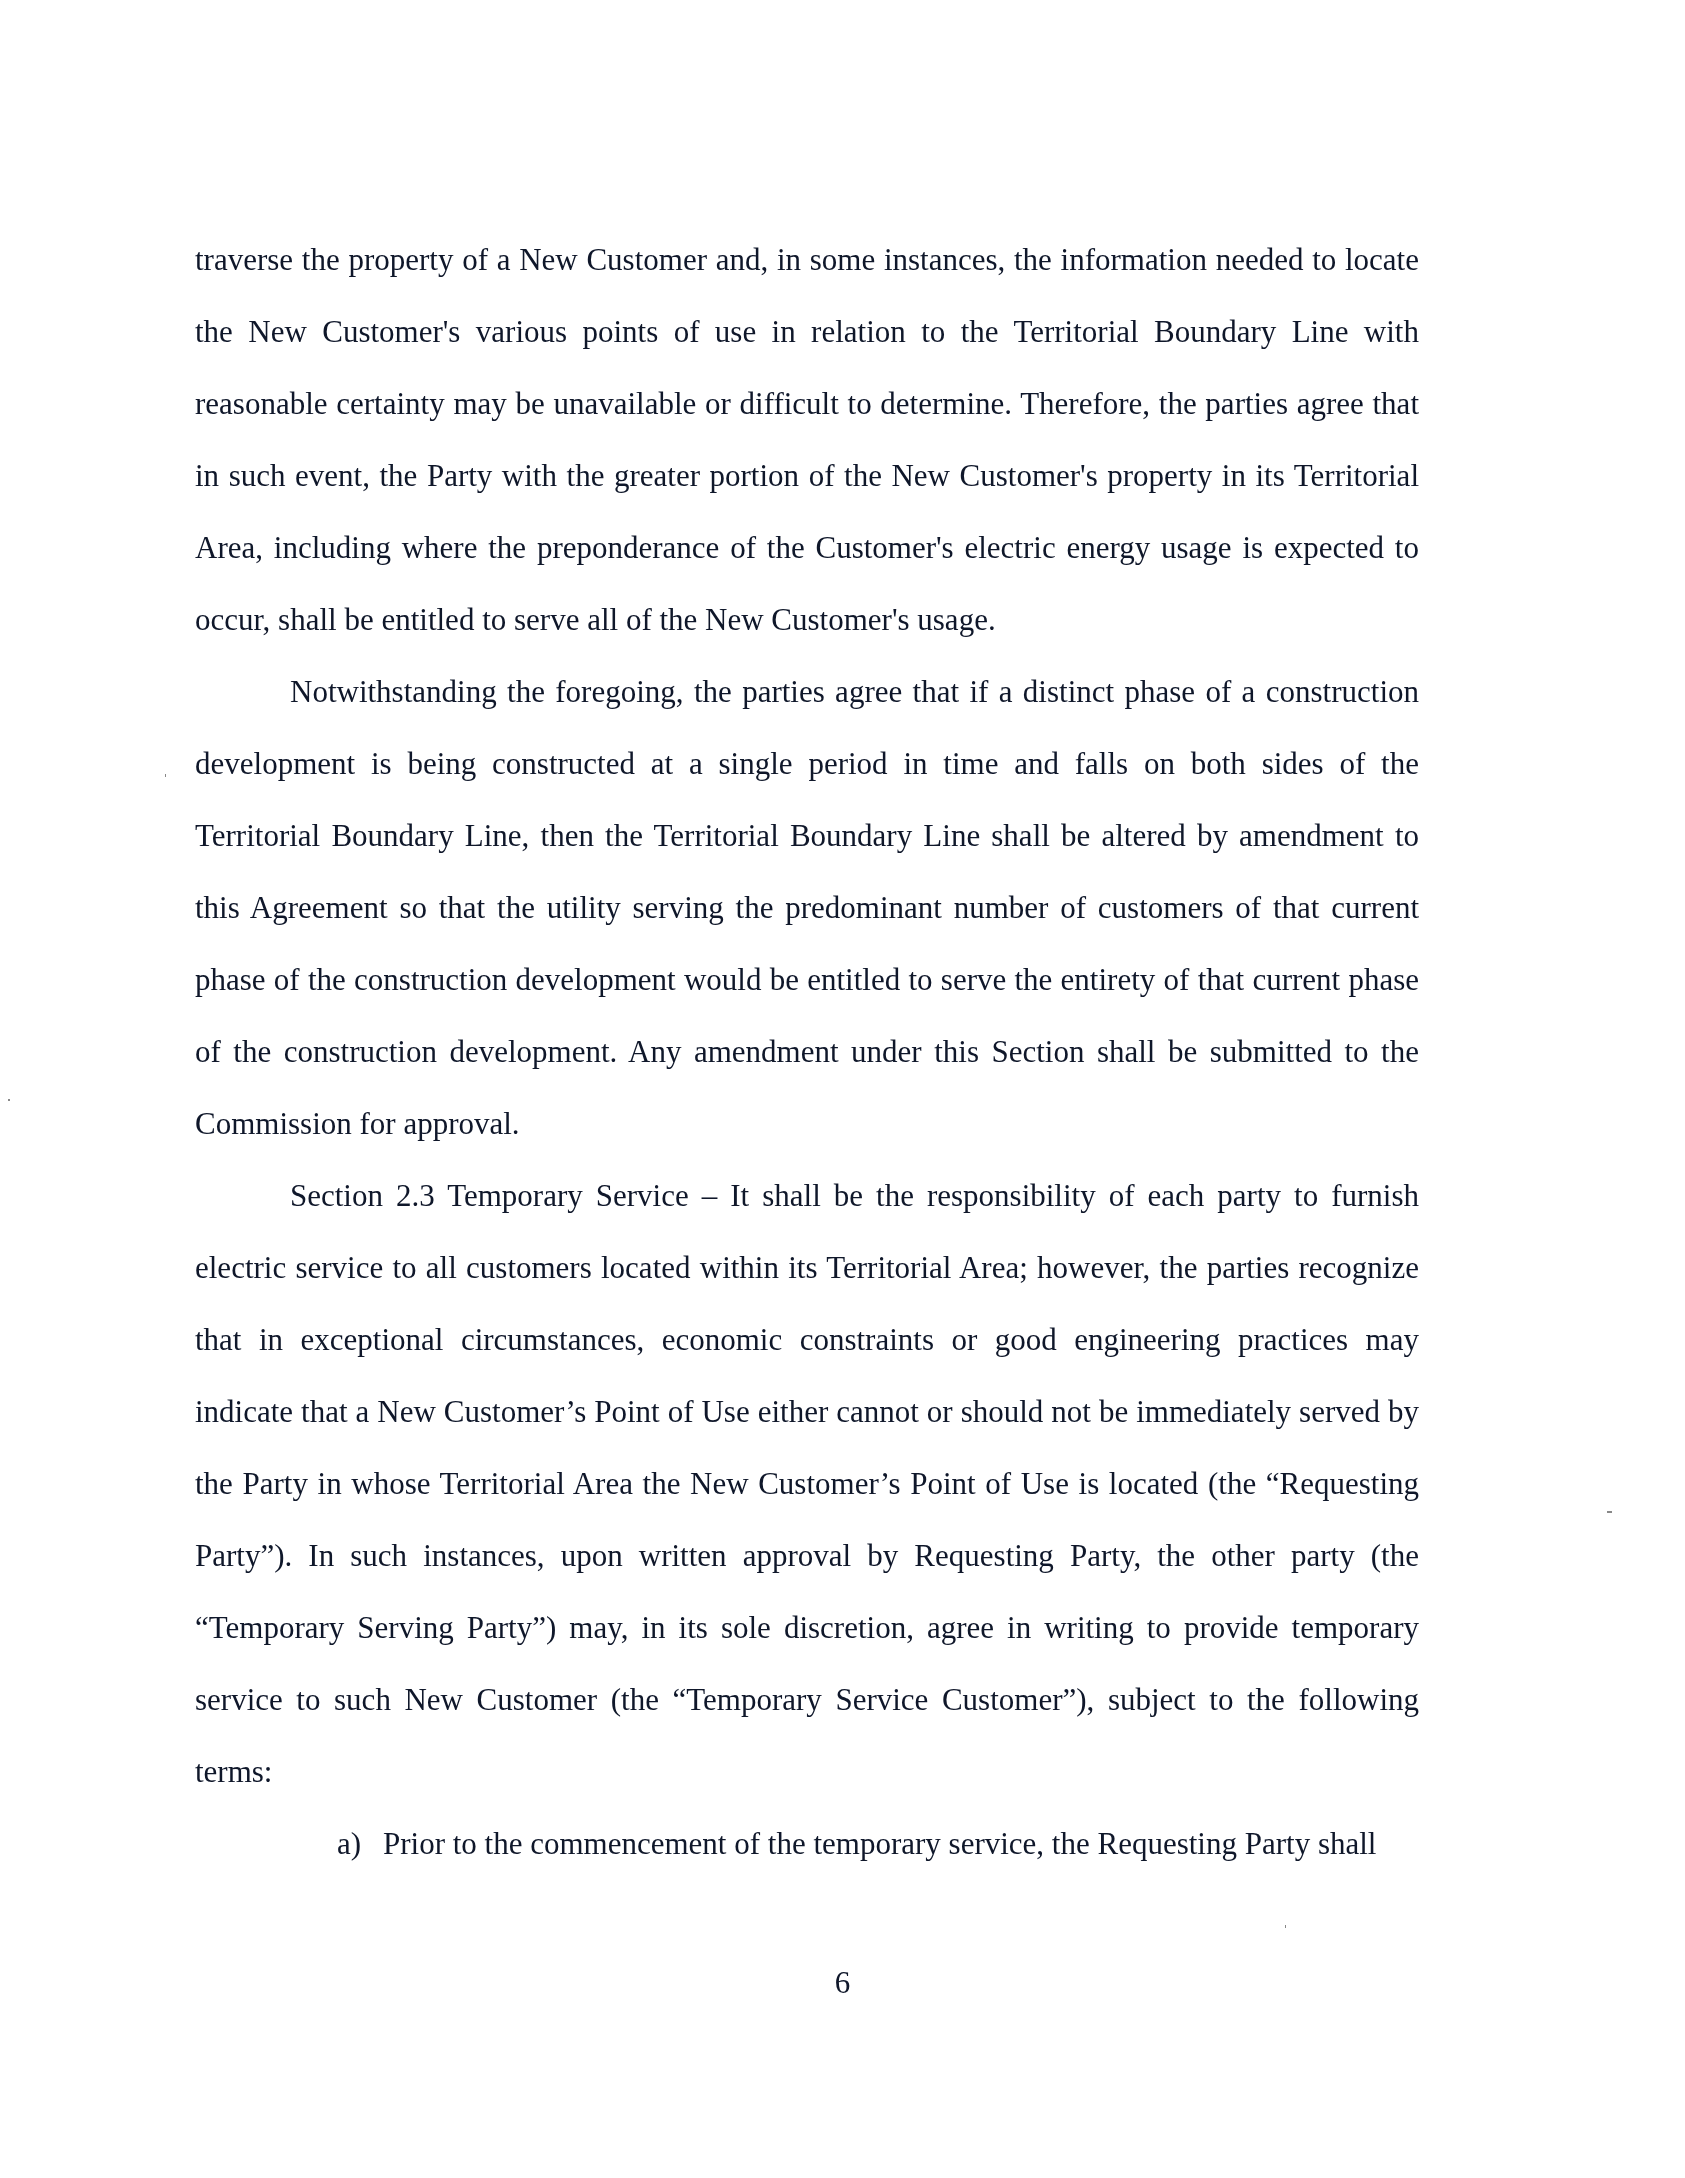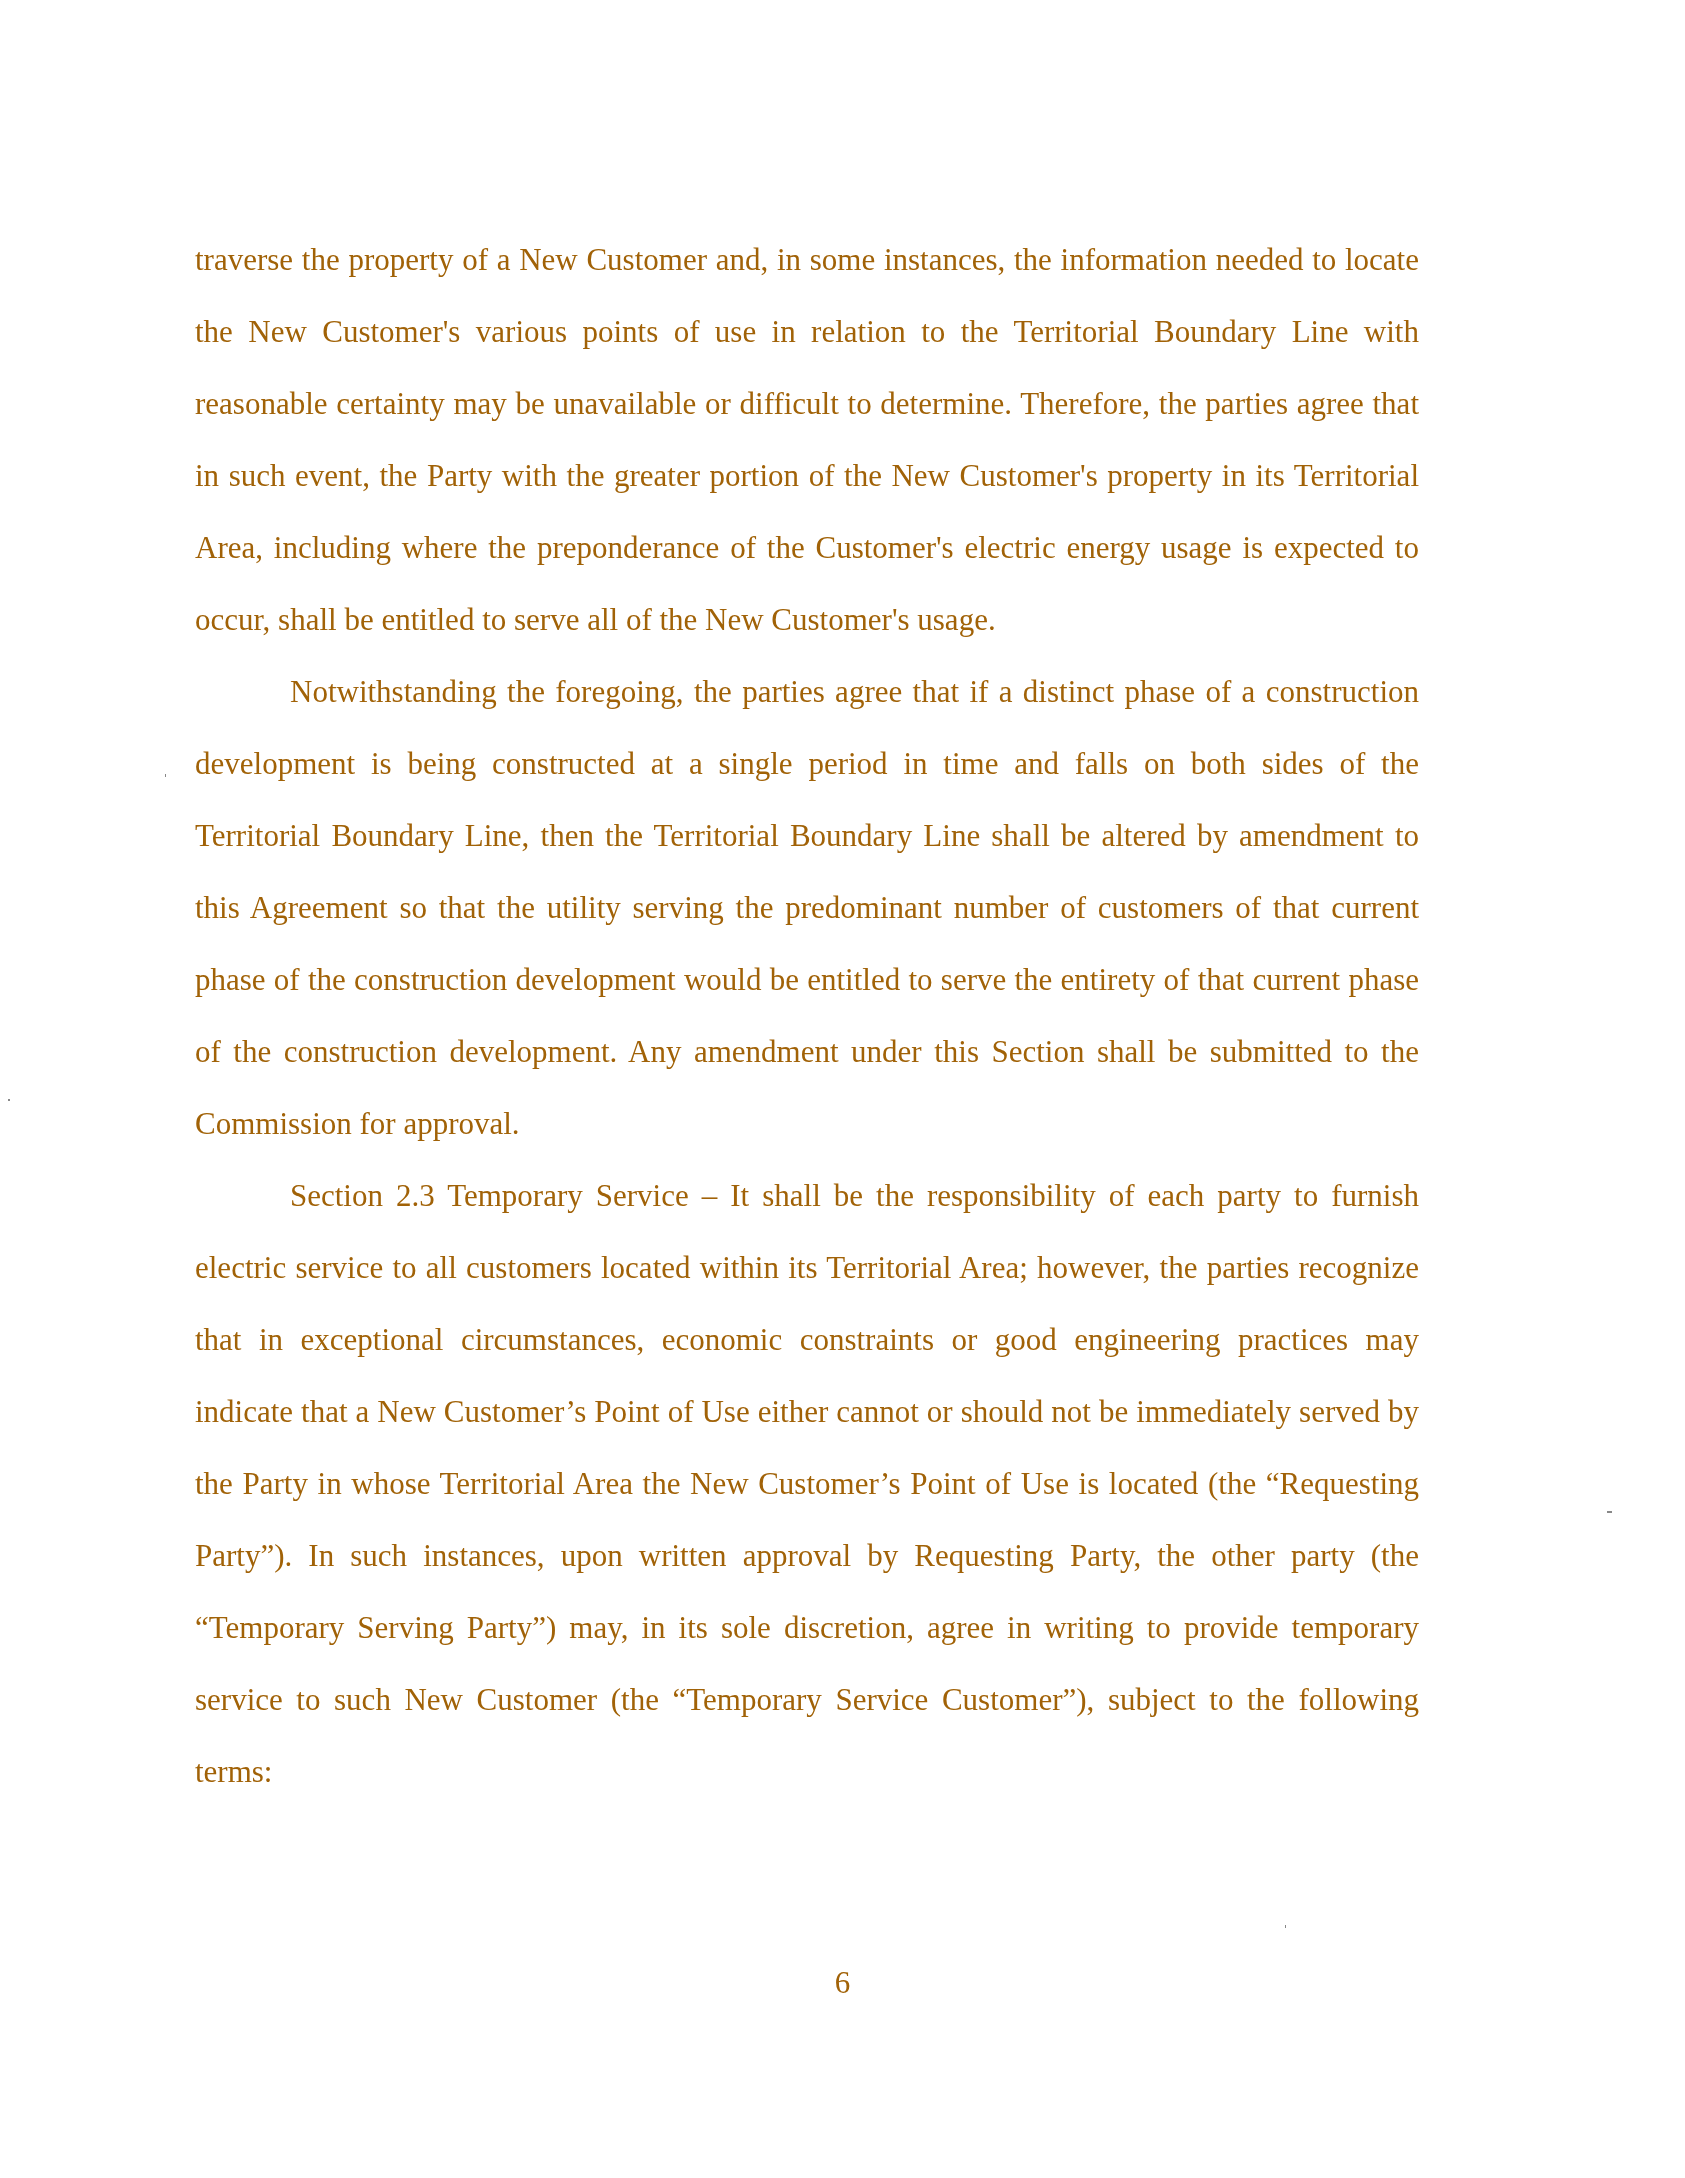--- a/index.html
+++ b/index.html
@@ -1,19 +1,19 @@
 <!DOCTYPE html>
 <html><head>
 <meta charset="utf-8">
 <style>
   html, body { margin: 0; padding: 0; background: #ffffff; }
   body { width: 1685px; height: 2178px; position: relative; overflow: hidden; }
   .page {
     position: absolute; left: 0; top: 0; width: 1413px; height: 2178px;
-    background: #ffffff; color: #a16207;
+    background: #ffffff; color: #0f172a;
     font-family: "Liberation Serif", "DejaVu Serif", serif;
   }
   .body-text {
     position: absolute; left: 195px; top: 224px; width: 1224px;
     font-size: 31px; line-height: 72px; text-align: justify;
   }
   .para { margin: 0; text-indent: 95px; }
   .para.no-indent { text-indent: 0; }
   .heading-u { text-underline-offset: 5px; }
   .list-item { margin: 0; padding-left: 142px; text-indent: 0; }
@@ -25,20 +25,21 @@
   .mark { position: absolute; background: #888; }
 </style>
 </head>
 <body>
 
 <div class="page">
   <div class="body-text">
     <p class="para no-indent">traverse the property of a New Customer and, in some instances, the information needed to locate the New Customer's various points of use in relation to the Territorial Boundary Line with reasonable certainty may be unavailable or difficult to determine. Therefore, the parties agree that in such event, the Party with the greater portion of the New Customer's property in its Territorial Area, including where the preponderance of the Customer's electric energy usage is expected to occur, shall be entitled to serve all of the New Customer's usage.</p>
     <p class="para">Notwithstanding the foregoing, the parties agree that if a distinct phase of a construction development is being constructed at a single period in time and falls on both sides of the Territorial Boundary Line, then the Territorial Boundary Line shall be altered by amendment to this Agreement so that the utility serving the predominant number of customers of that current phase of the construction development would be entitled to serve the entirety of that current phase of the construction development. Any amendment under this Section shall be submitted to the Commission for approval.</p>
     <p class="para"><span class="heading-u">Section 2.3 Temporary Service</span><span> – </span><span>It shall be the responsibility of each party to furnish electric service to all customers located within its Territorial Area; however, the parties recognize that in exceptional circumstances, economic constraints or good engineering practices may indicate that a New Customer’s Point of Use either cannot or should not be immediately served by the Party in whose Territorial Area the New Customer’s Point of Use is located (the “Requesting Party”).  In such instances, upon written approval by Requesting Party, the other party (the “Temporary Serving Party”) may, in its sole discretion, agree in writing to provide temporary service to such New Customer (the “Temporary Service Customer”), subject to the following terms:</span></p>
+    <p class="list-item"><span class="list-marker">a)</span><span>Prior to the commencement of the temporary service, the Requesting Party shall</span></p>
   </div>
 
   <div class="page-number">6</div>
 
   <div class="mark" style="left:165px;top:774px;width:1px;height:3px;"></div>
   <div class="mark" style="left:8px;top:1099px;width:2px;height:2px;"></div>
   <div class="mark" style="left:1607px;top:1511px;width:5px;height:2px;"></div>
   <div class="mark" style="left:1285px;top:1925px;width:1px;height:3px;"></div>
 </div>
 

